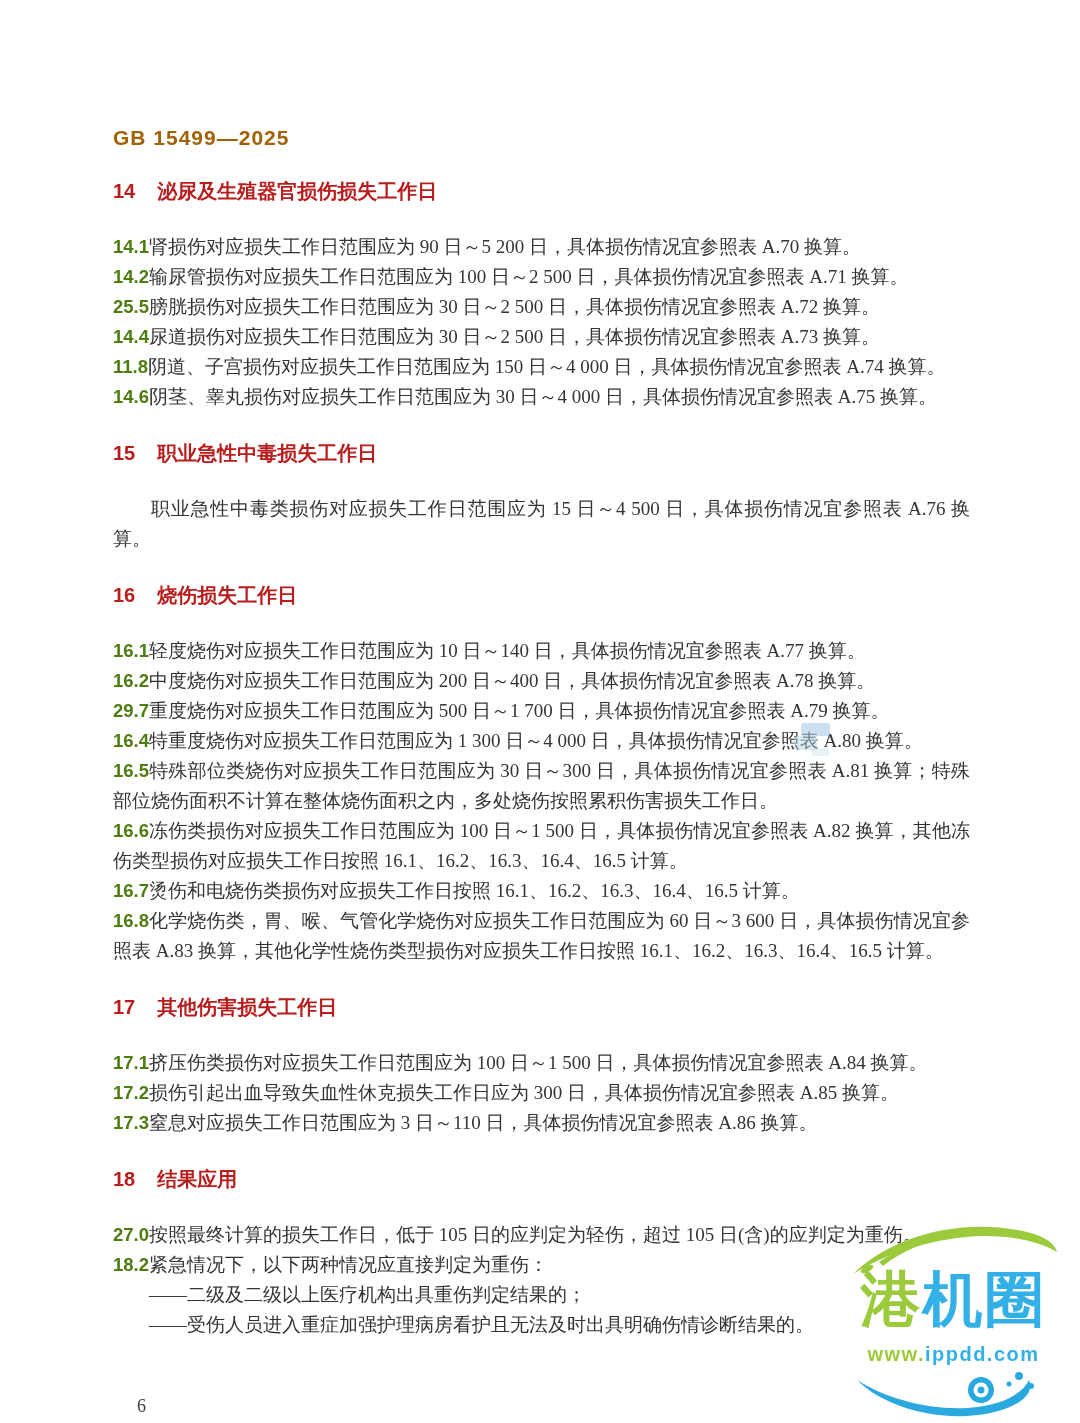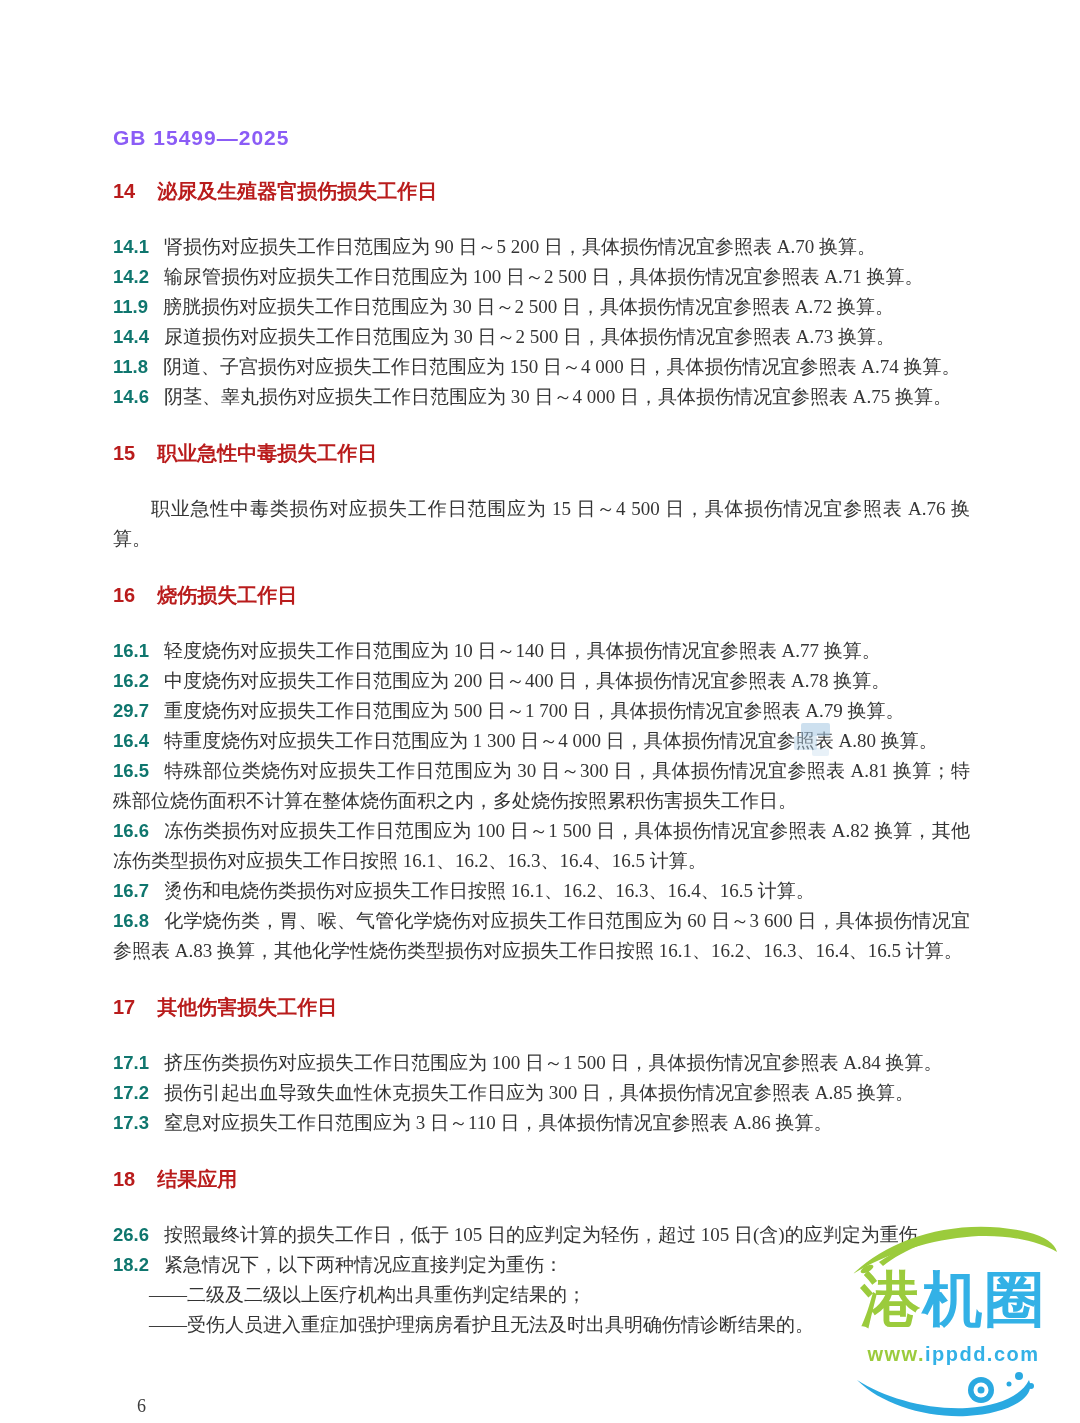--- a/index.html
+++ b/index.html
@@ -15,21 +15,21 @@
   .content{
     position:absolute;
     left:113px; right:110px; top:126px;
   }
   .std-code{
     font-family:"Liberation Sans","DejaVu Sans",sans-serif;
     font-weight:bold;
     font-size:21px;
     line-height:24px;
     letter-spacing:1px;
-    color:#8b5cf6;
+    color:#a16207;
     margin-bottom:24px;
   }
   h2.sec{
     font-family:"Liberation Sans","DejaVu Sans",sans-serif;
     font-weight:bold;
     font-size:20px;
     line-height:30px;
     color:#b91c1c;
     margin:26px 0 26px 0;
   }
@@ -39,22 +39,21 @@
     margin:0;
     font-size:19px;
     line-height:30px;
     text-align:justify;
     text-justify:inter-character;
   }
   p.clause .c-num{
     font-family:"Liberation Sans","DejaVu Sans",sans-serif;
     font-weight:bold;
     font-size:18.5px;
-    color:#0f766e;
-    margin-right:15px;
+    color:#4d7c0f;
   }
   p.para{
     margin:0;
     font-size:19px;
     line-height:30px;
     text-align:justify;
     text-justify:inter-character;
     text-indent:2em;
   }
   p.dash{
@@ -116,21 +115,21 @@
 <div class="page">
   <div class="content">
 
     <div class="std-code">GB 15499—2025</div>
 
     <section>
       <h2 class="sec"><span class="h-num">14</span><span class="h-title">泌尿及生殖器官损伤损失工作日</span></h2>
       <div class="sec-body">
         <p class="clause"><span class="c-num">14.1</span><span class="c-text">肾损伤对应损失工作日范围应为 90 日～5 200 日，具体损伤情况宜参照表 A.70 换算。</span></p>
         <p class="clause"><span class="c-num">14.2</span><span class="c-text">输尿管损伤对应损失工作日范围应为 100 日～2 500 日，具体损伤情况宜参照表 A.71 换算。</span></p>
-        <p class="clause"><span class="c-num">11.9</span><span class="c-text">膀胱损伤对应损失工作日范围应为 30 日～2 500 日，具体损伤情况宜参照表 A.72 换算。</span></p>
+        <p class="clause"><span class="c-num">25.5</span><span class="c-text">膀胱损伤对应损失工作日范围应为 30 日～2 500 日，具体损伤情况宜参照表 A.72 换算。</span></p>
         <p class="clause"><span class="c-num">14.4</span><span class="c-text">尿道损伤对应损失工作日范围应为 30 日～2 500 日，具体损伤情况宜参照表 A.73 换算。</span></p>
         <p class="clause"><span class="c-num">11.8</span><span class="c-text">阴道、子宫损伤对应损失工作日范围应为 150 日～4 000 日，具体损伤情况宜参照表 A.74 换算。</span></p>
         <p class="clause"><span class="c-num">14.6</span><span class="c-text">阴茎、睾丸损伤对应损失工作日范围应为 30 日～4 000 日，具体损伤情况宜参照表 A.75 换算。</span></p>
       </div>
     </section>
 
     <section>
       <h2 class="sec"><span class="h-num">15</span><span class="h-title">职业急性中毒损失工作日</span></h2>
       <p class="para">职业急性中毒类损伤对应损失工作日范围应为 15 日～4 500 日，具体损伤情况宜参照表 A.76 换算。</p>
     </section>
@@ -154,21 +153,21 @@
       <div class="sec-body">
         <p class="clause"><span class="c-num">17.1</span><span class="c-text">挤压伤类损伤对应损失工作日范围应为 100 日～1 500 日，具体损伤情况宜参照表 A.84 换算。</span></p>
         <p class="clause"><span class="c-num">17.2</span><span class="c-text">损伤引起出血导致失血性休克损失工作日应为 300 日，具体损伤情况宜参照表 A.85 换算。</span></p>
         <p class="clause"><span class="c-num">17.3</span><span class="c-text">窒息对应损失工作日范围应为 3 日～110 日，具体损伤情况宜参照表 A.86 换算。</span></p>
       </div>
     </section>
 
     <section>
       <h2 class="sec"><span class="h-num">18</span><span class="h-title">结果应用</span></h2>
       <div class="sec-body">
-        <p class="clause"><span class="c-num">26.6</span><span class="c-text">按照最终计算的损失工作日，低于 105 日的应判定为轻伤，超过 105 日(含)的应判定为重伤。</span></p>
+        <p class="clause"><span class="c-num">27.0</span><span class="c-text">按照最终计算的损失工作日，低于 105 日的应判定为轻伤，超过 105 日(含)的应判定为重伤。</span></p>
         <p class="clause"><span class="c-num">18.2</span><span class="c-text">紧急情况下，以下两种情况应直接判定为重伤：</span></p>
         <p class="dash">——二级及二级以上医疗机构出具重伤判定结果的；</p>
         <p class="dash">——受伤人员进入重症加强护理病房看护且无法及时出具明确伤情诊断结果的。</p>
       </div>
     </section>
 
   </div>
 
   <div class="smudge smudge-1"></div>
   <div class="smudge smudge-2"></div>

